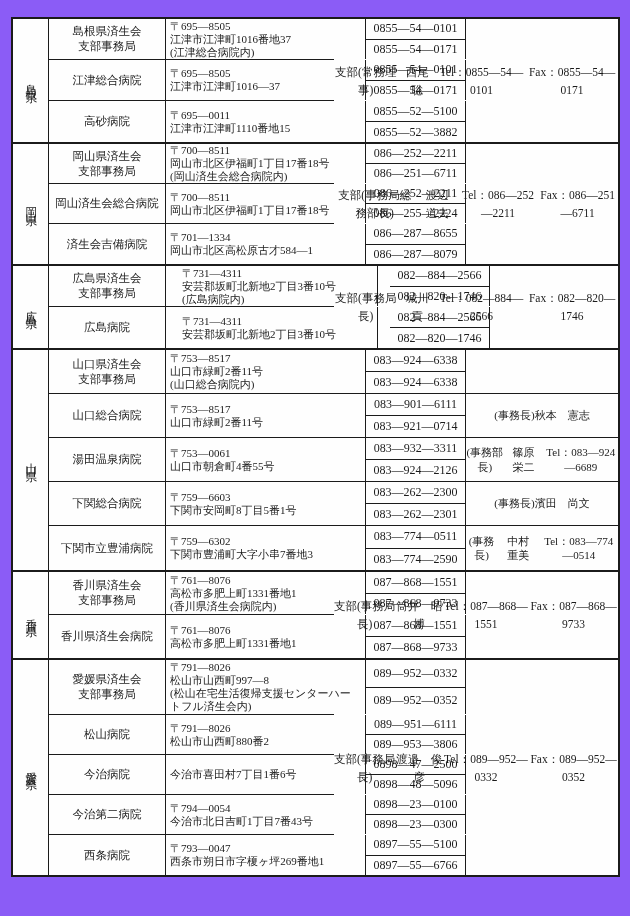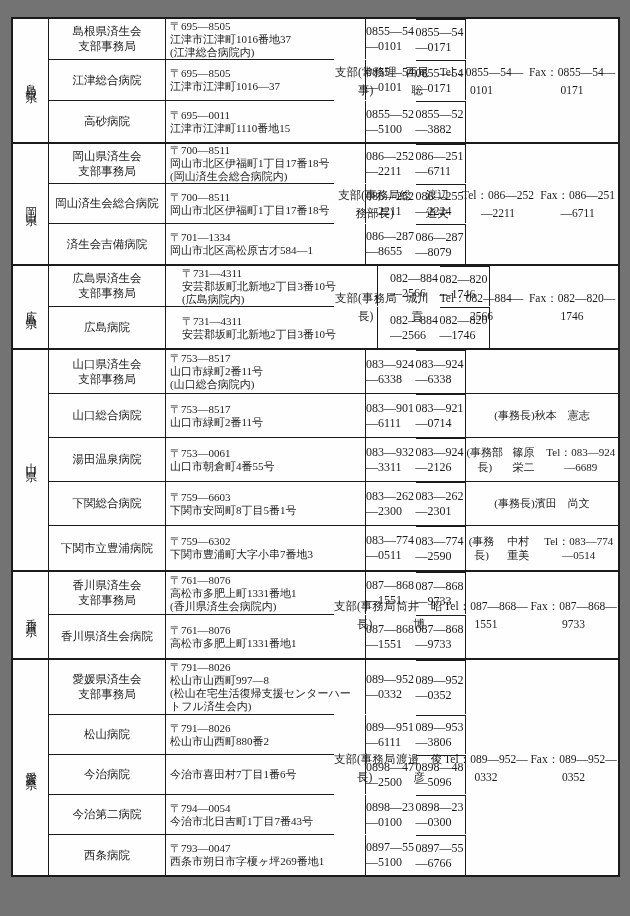--- a/index.html
+++ b/index.html
@@ -1,18 +1,18 @@
 <!DOCTYPE html>
 <html><head>
 <meta charset="utf-8">
 <style>
   html,body{margin:0;padding:0;background:#ffffff;}
   *{box-sizing:border-box;}
   .page{
-    position:relative;width:630px;height:916px;background:#737373;
+    position:relative;width:630px;height:916px;background:#8b5cf6;
     font-family:"Liberation Serif","DejaVu Serif",serif;color:#1b1b1b;overflow:hidden;
   }
   .table{
     position:absolute;left:11px;top:17px;width:609px;
     border:2px solid #1b1b1b;background:#fefefe;
   }
   .section{display:flex;border-bottom:2px solid #1b1b1b;}
   .section:last-child{border-bottom:none;}
   .pref-cell{
     width:36px;border-right:1px solid #1b1b1b;
@@ -30,21 +30,21 @@
   .name-cell{
     width:117px;flex:none;border-right:1px solid #1b1b1b;
     display:flex;flex-direction:column;justify-content:center;align-items:center;
     text-align:center;font-size:11.5px;line-height:15px;padding:1px 2px;
   }
   .addr-cell{
     width:200px;flex:none;border-right:1px solid #1b1b1b;
     display:flex;flex-direction:column;justify-content:center;
     font-size:11px;line-height:13px;padding:2px 10px 2px 4px;
   }
-  .phone-cell{width:100px;flex:none;border-right:1px solid #1b1b1b;display:flex;flex-direction:row;}
+  .phone-cell{width:100px;flex:none;border-right:1px solid #1b1b1b;display:flex;flex-direction:column;}
   .phone-sub{flex:1;display:flex;align-items:center;justify-content:center;font-size:12px;}
   .phone-sub + .phone-sub{border-top:1px solid #1b1b1b;}
   .contact-cell{
     flex:1;display:flex;flex-direction:row;justify-content:center;align-items:center;
     text-align:center;font-size:11.5px;line-height:18px;min-width:0;
   }
   .row-contact{line-height:14.5px;font-size:11px;}
   
   .sec-0 .row{height:41px;}
   .sec-1 .row{height:26px;}

